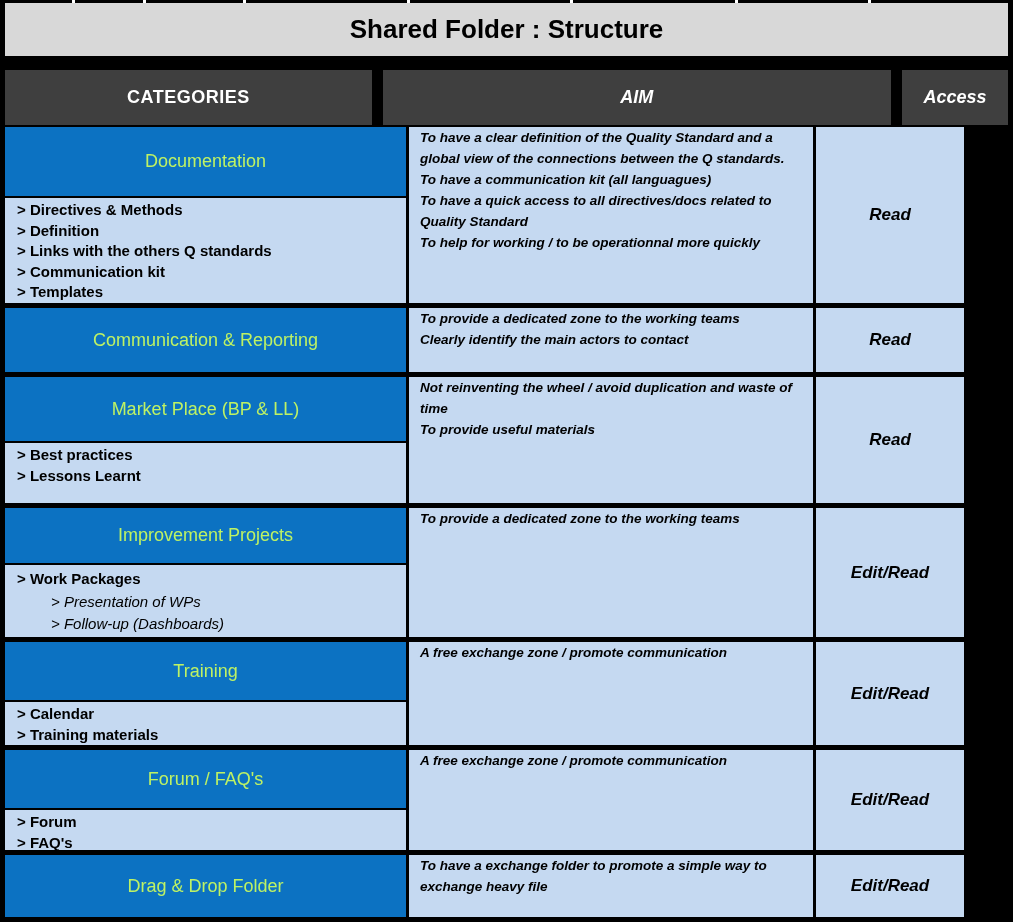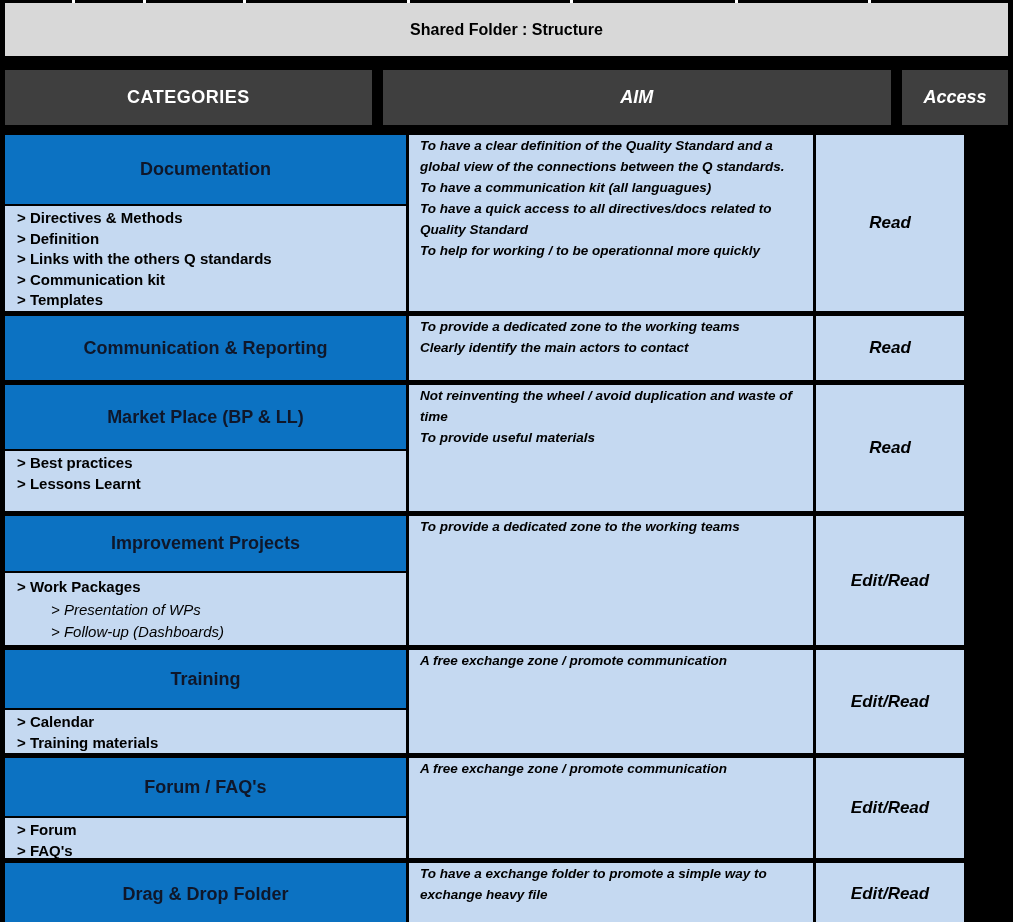--- a/index.html
+++ b/index.html
@@ -6,42 +6,42 @@
   .frame{
     position:relative;width:1013px;height:922px;background:#000000;
     font-family:"Liberation Sans", sans-serif;overflow:hidden;
   }
   .ticks{position:absolute;top:0;left:0;width:1013px;height:3px;background:#000;}
   .tick{position:absolute;top:0;width:3px;height:3px;background:#ffffff;}
   .titlebar{
     position:absolute;top:3px;left:5px;width:1003px;height:53px;background:#D8D8D8;
     display:flex;align-items:center;justify-content:center;
   }
-  .title-text{font-size:16px;font-weight:bold;color:#000;}
+  .title-text{font-size:26px;font-weight:bold;color:#000;}
   .band{position:absolute;top:56px;left:0;width:1013px;height:14px;background:#000;}
   .table{position:absolute;top:70px;left:5px;width:1003px;display:flex;flex-direction:column;}
-  .hrow{height:55px;display:flex;gap:11px;margin-bottom:10px;}
+  .hrow{height:55px;display:flex;gap:11px;margin-bottom:2px;}
   .hcell{
     background:#3F3F3F;color:#fff;display:flex;align-items:center;justify-content:center;
     font-weight:bold;font-size:18px;
   }
   .hcell.w-cat{width:401px;letter-spacing:0.5px;}
   .hcell.w-aim{width:556px;font-style:italic;}
   .hcell.w-acc{width:116px;font-style:italic;}
   .row{display:flex;gap:3px;margin-bottom:5px;}
   .row-1{height:176px;}
   .row-2{height:64px;}
   .row-3{height:126px;}
   .row-4{height:129px;}
   .row-5{height:103px;}
   .row-6{height:100px;}
   .row-7{height:62px;margin-bottom:0;}
   .c-cat{width:401px;display:flex;flex-direction:column;}
   .cat-h{
-    background:#0C72C2;color:#0f172a;font-weight:bold;font-size:18px;
+    background:#0C72C2;color:#bef264;font-weight:normal;font-size:18px;
     display:flex;align-items:center;justify-content:center;flex-shrink:0;
   }
   .cat-h.fill{flex:1;}
   .h69{height:69px;} .h64{height:64px;} .h55{height:55px;} .h58{height:58px;}
   .cat-list{
     background:#C5D9F1;border-top:2px solid #000;flex:1;overflow:hidden;
     padding:2px 6px 18px 12px;box-sizing:border-box;
     font-weight:bold;font-size:15px;line-height:20.5px;color:#000;
   }
   .row-4 .cat-list{line-height:22.5px;padding-top:3px;}

